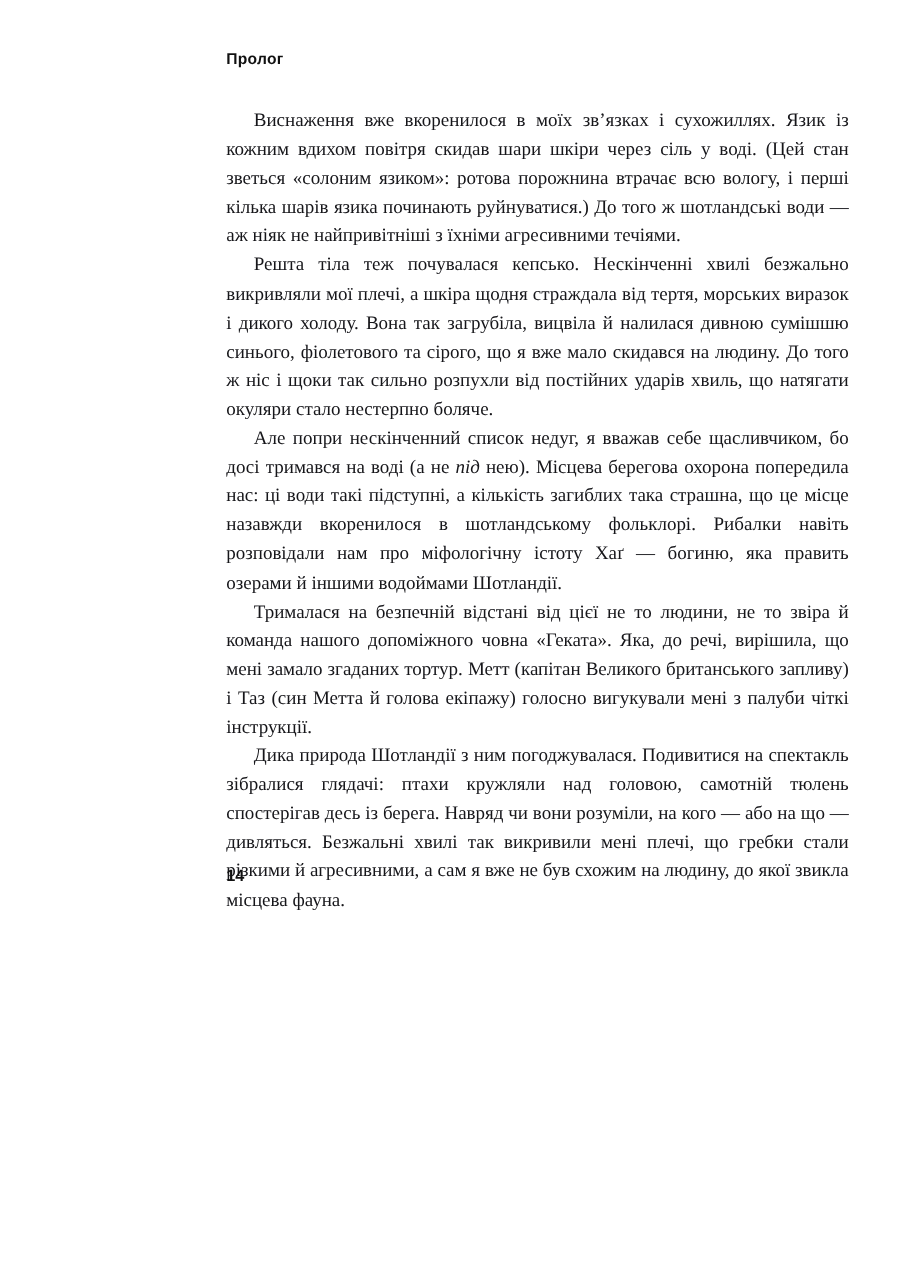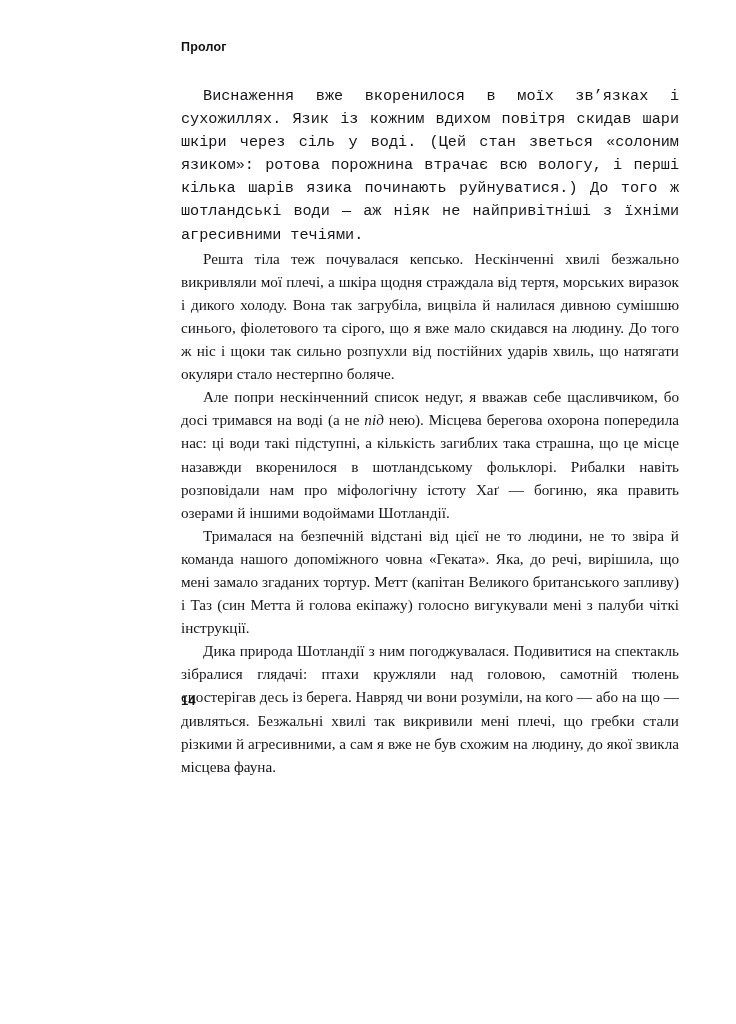--- a/index.html
+++ b/index.html
@@ -41,21 +41,20 @@
     text-justify: inter-word;
     hyphens: manual;
     color: #16161a;
   }
   .body-text p {
     margin: 0;
     text-indent: 1.45em;
   }
   .body-text p:first-child {
     text-indent: 1.45em;
-    font-family: Liberation Mono, monospace;
   }
   em {
   }
   .folio {
     position: absolute;
     left: 148px;
     bottom: 56px;
     font-family: "Liberation Sans", sans-serif;
     font-size: 13px;
     font-weight: bold;

